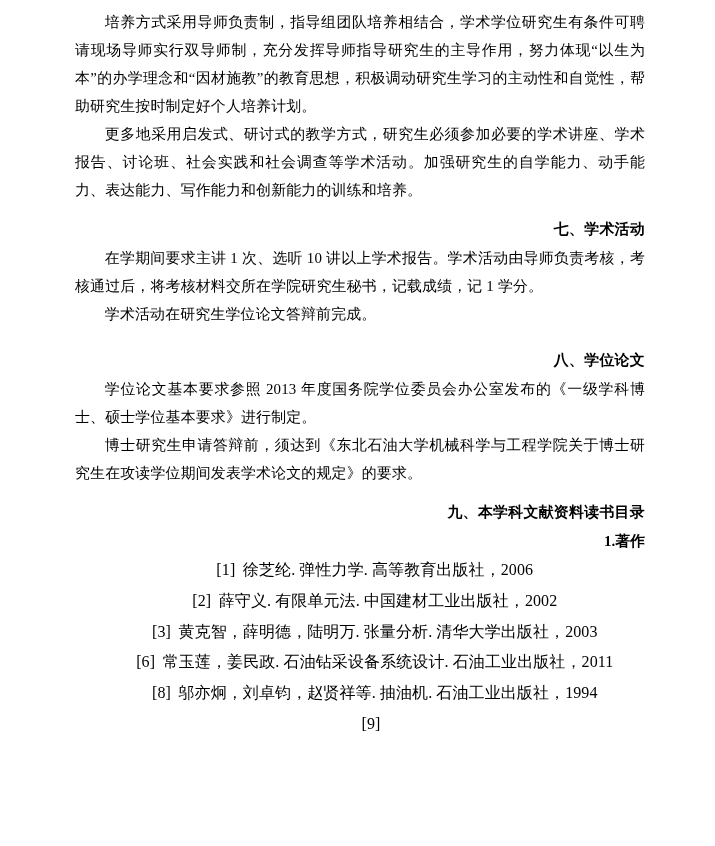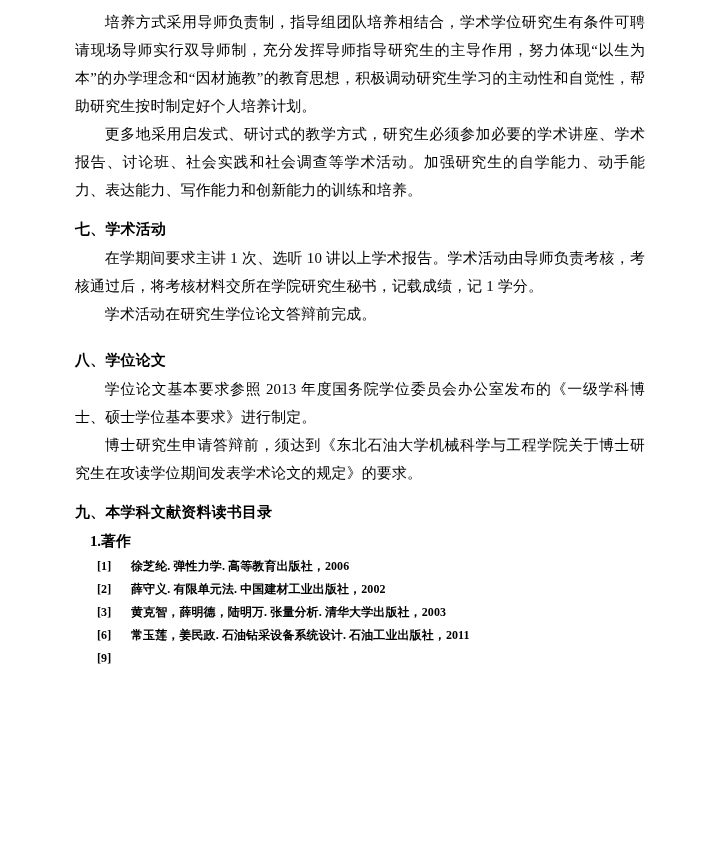--- a/index.html
+++ b/index.html
@@ -25,20 +25,21 @@
   }
   .body-col {
     position: absolute;
     left: 75px;
     top: 8px;
     width: 570px;
   }
   p {
     margin: 0;
     padding: 0;
+    text-align: right;
   }
   .para {
     text-indent: 2em;
     text-align: justify;
     text-justify: inter-ideograph;
     line-height: 1.88;
     margin-bottom: 0px;
     font-size: 14.9px;
     letter-spacing: 0.2px;
   }
@@ -55,24 +56,23 @@
     font-weight: bold;
     font-size: 14.9px;
     line-height: 1.88;
     text-indent: 1em;
     margin-bottom: 0px;
   }
   .ref {
     text-indent: 0;
     padding-left: 22px;
     line-height: 1.92;
-    font-size: 12px;
-    text-align: left;
+    font-size: 16px;
+    text-align: center;
     letter-spacing: 0.1px;
-    font-weight: bold;
   }
   .ref .num {
     display: inline-block;
     min-width: 34px;
   }
   .spacer-sm { height: 7px; }
 </style>
 </head>
 <body>
 
@@ -92,16 +92,17 @@
     <p class="para">学位论文基本要求参照 2013 年度国务院学位委员会办公室发布的《一级学科博士、硕士学位基本要求》进行制定。</p>
     <p class="para">博士研究生申请答辩前，须达到《东北石油大学机械科学与工程学院关于博士研究生在攻读学位期间发表学术论文的规定》的要求。</p>
 
     <p class="heading">九、本学科文献资料读书目录</p>
     <p class="subheading">1.著作</p>
 
     <p class="ref"><span class="num">[1]</span><span>徐芝纶. 弹性力学. 高等教育出版社，2006</span></p>
     <p class="ref"><span class="num">[2]</span><span>薛守义. 有限单元法. 中国建材工业出版社，2002</span></p>
     <p class="ref"><span class="num">[3]</span><span>黄克智，薛明德，陆明万. 张量分析. 清华大学出版社，2003</span></p>
     <p class="ref"><span class="num">[6]</span><span>常玉莲，姜民政. 石油钻采设备系统设计. 石油工业出版社，2011</span></p>
+    <p class="ref"><span class="num">[8]</span><span>邬亦炯，刘卓钧，赵贤祥等. 抽油机. 石油工业出版社，1994</span></p>
     <p class="ref"><span class="num">[9]</span></p>
 
   </div>
 </div>
 
 </body></html>

